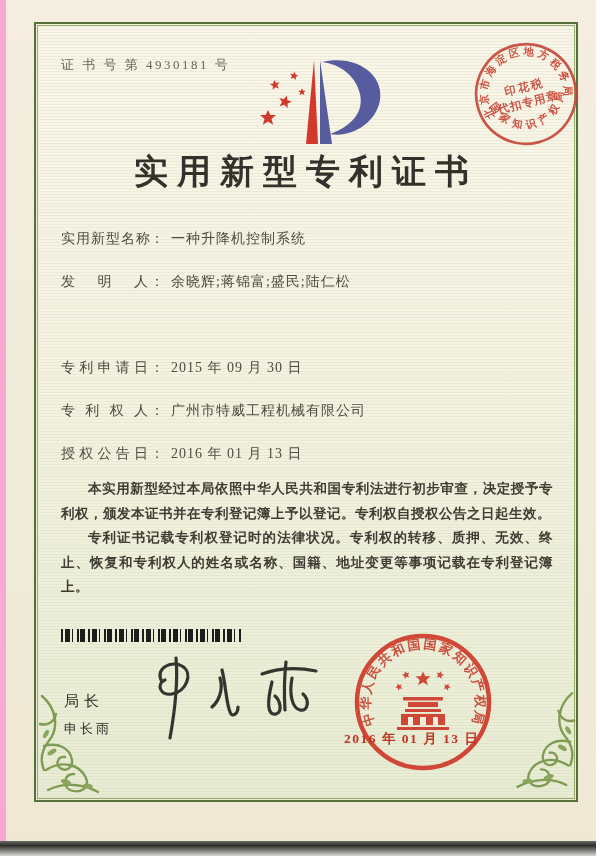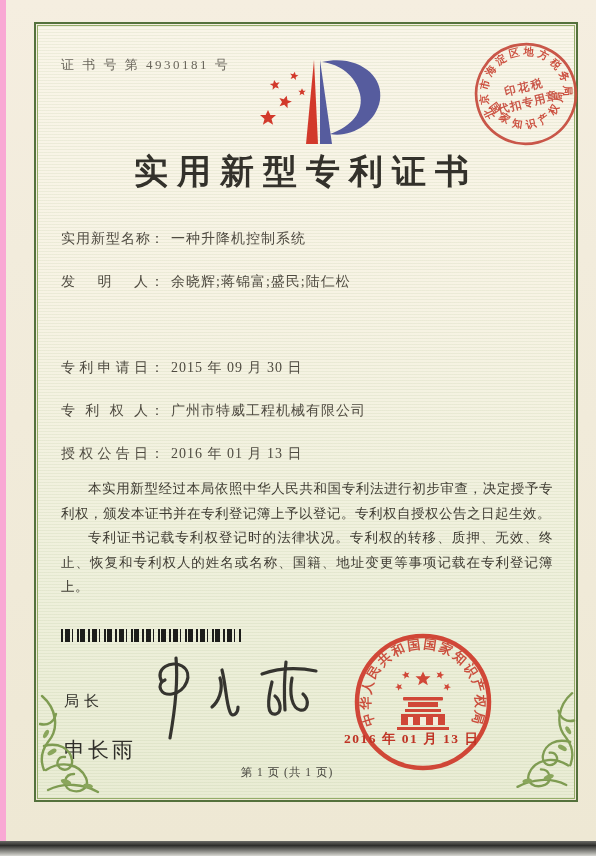--- a/index.html
+++ b/index.html
@@ -17,25 +17,25 @@
   .cert-no{position:absolute;left:55px;top:56px;font-size:13px;letter-spacing:2.5px;color:#6a665c;}
   .logo{position:absolute;left:232px;top:54px;width:158px;height:96px;}
   .tax-stamp{position:absolute;left:466px;top:40px;width:108px;height:108px;transform:rotate(-14deg);opacity:.92;}
   .title{position:absolute;left:0;top:149px;width:600px;text-align:center;font-size:34px;font-weight:bold;
     letter-spacing:9px;color:#33312b;}
   .field-row{position:absolute;left:55px;width:490px;height:22px;font-size:14px;color:#4f4b41;letter-spacing:1px;white-space:nowrap;}
   .flabel{display:inline-block;width:88px;text-align:justify;text-align-last:justify;}
   .fcolon{display:inline-block;margin:0 6px 0 1px;}
   .paras{position:absolute;left:55px;top:477px;width:492px;font-size:13.5px;line-height:24.5px;
     color:#3f3c33;text-align:justify;letter-spacing:0.5px;}
-  .paras p{margin:0;text-indent:2em;}
+  .paras p{margin:0;text-indent:2em;font-weight:bold;}
   .barcode{position:absolute;left:55px;top:629px;width:181px;height:13px;
     background:repeating-linear-gradient(90deg,#1d1d1b 0 2px,rgba(0,0,0,0) 2px 4px,#1d1d1b 4px 9px,rgba(0,0,0,0) 9px 11px,#1d1d1b 11px 12px,rgba(0,0,0,0) 12px 16px,#1d1d1b 16px 18px,rgba(0,0,0,0) 18px 19px,#1d1d1b 19px 24px,rgba(0,0,0,0) 24px 27px);}
   .signer-title{position:absolute;left:58px;top:692px;font-size:15px;letter-spacing:5px;color:#2f2e29;}
-  .signer-name{position:absolute;left:58px;top:736px;font-size:21px;letter-spacing:3px;color:#2f2e29;}
+  .signer-name{position:absolute;left:58px;top:720px;font-size:13px;letter-spacing:3px;color:#2f2e29;}
   .signature{position:absolute;left:128px;top:650px;width:195px;height:96px;}
   .seal{position:absolute;left:344px;top:629px;width:146px;height:146px;opacity:.93;}
   .seal-date{position:absolute;left:338px;top:730px;width:180px;font-size:13.5px;font-weight:bold;
     color:#bf3425;letter-spacing:1.5px;white-space:nowrap;}
   .ornament-left{position:absolute;left:30px;top:694px;width:84px;height:102px;}
   .ornament-right{position:absolute;left:490px;top:686px;width:82px;height:110px;transform:scaleX(-1);}
   .footer{position:absolute;left:0;top:765px;width:562px;text-align:center;font-size:11.5px;
     letter-spacing:1px;color:#47463f;}
   .seal-ring-text{fill:#c94433;font-family:"Liberation Serif",serif;font-weight:bold;}
 </style>
@@ -176,17 +176,16 @@
         <path d="M4,30 C12,32 18,28 20,20"></path>
       </g>
       <g fill="#8aa65c">
         <ellipse cx="16" cy="58" rx="5" ry="2.4" transform="rotate(-30 16 58)"></ellipse>
         <ellipse cx="30" cy="88" rx="5.5" ry="2.6" transform="rotate(20 30 88)"></ellipse>
         <ellipse cx="52" cy="92" rx="5" ry="2.4" transform="rotate(10 52 92)"></ellipse>
         <ellipse cx="10" cy="40" rx="4.5" ry="2.2" transform="rotate(-60 10 40)"></ellipse>
       </g>
     </svg>
 
-    <div class="footer">第 1 页 (共 1 页)</div>
   </div>
 
   <div class="scan-bottom"></div>
 </div>
 
 </body></html>

